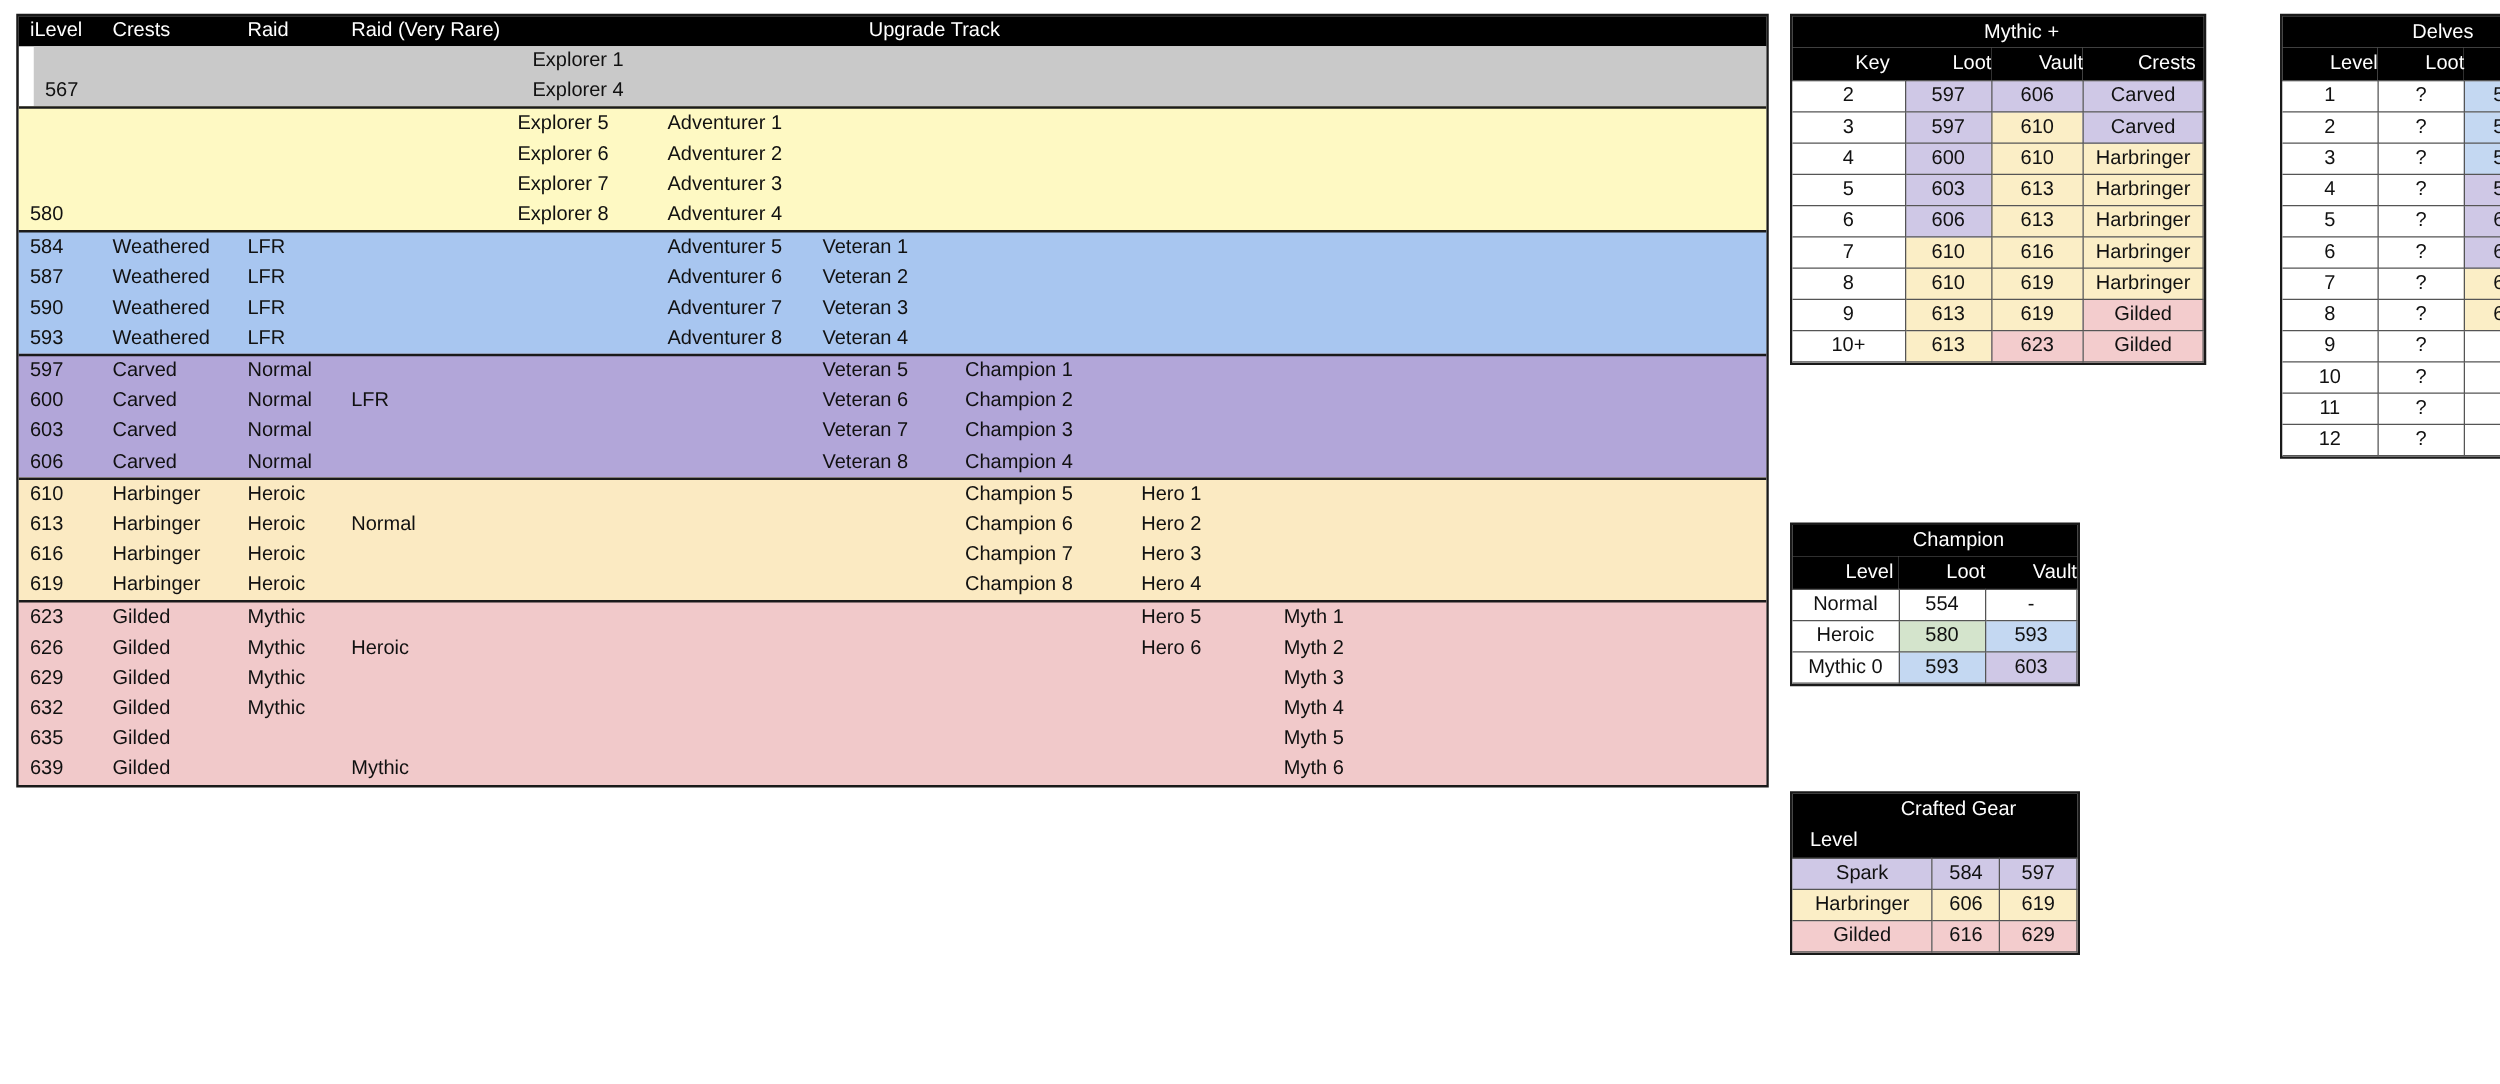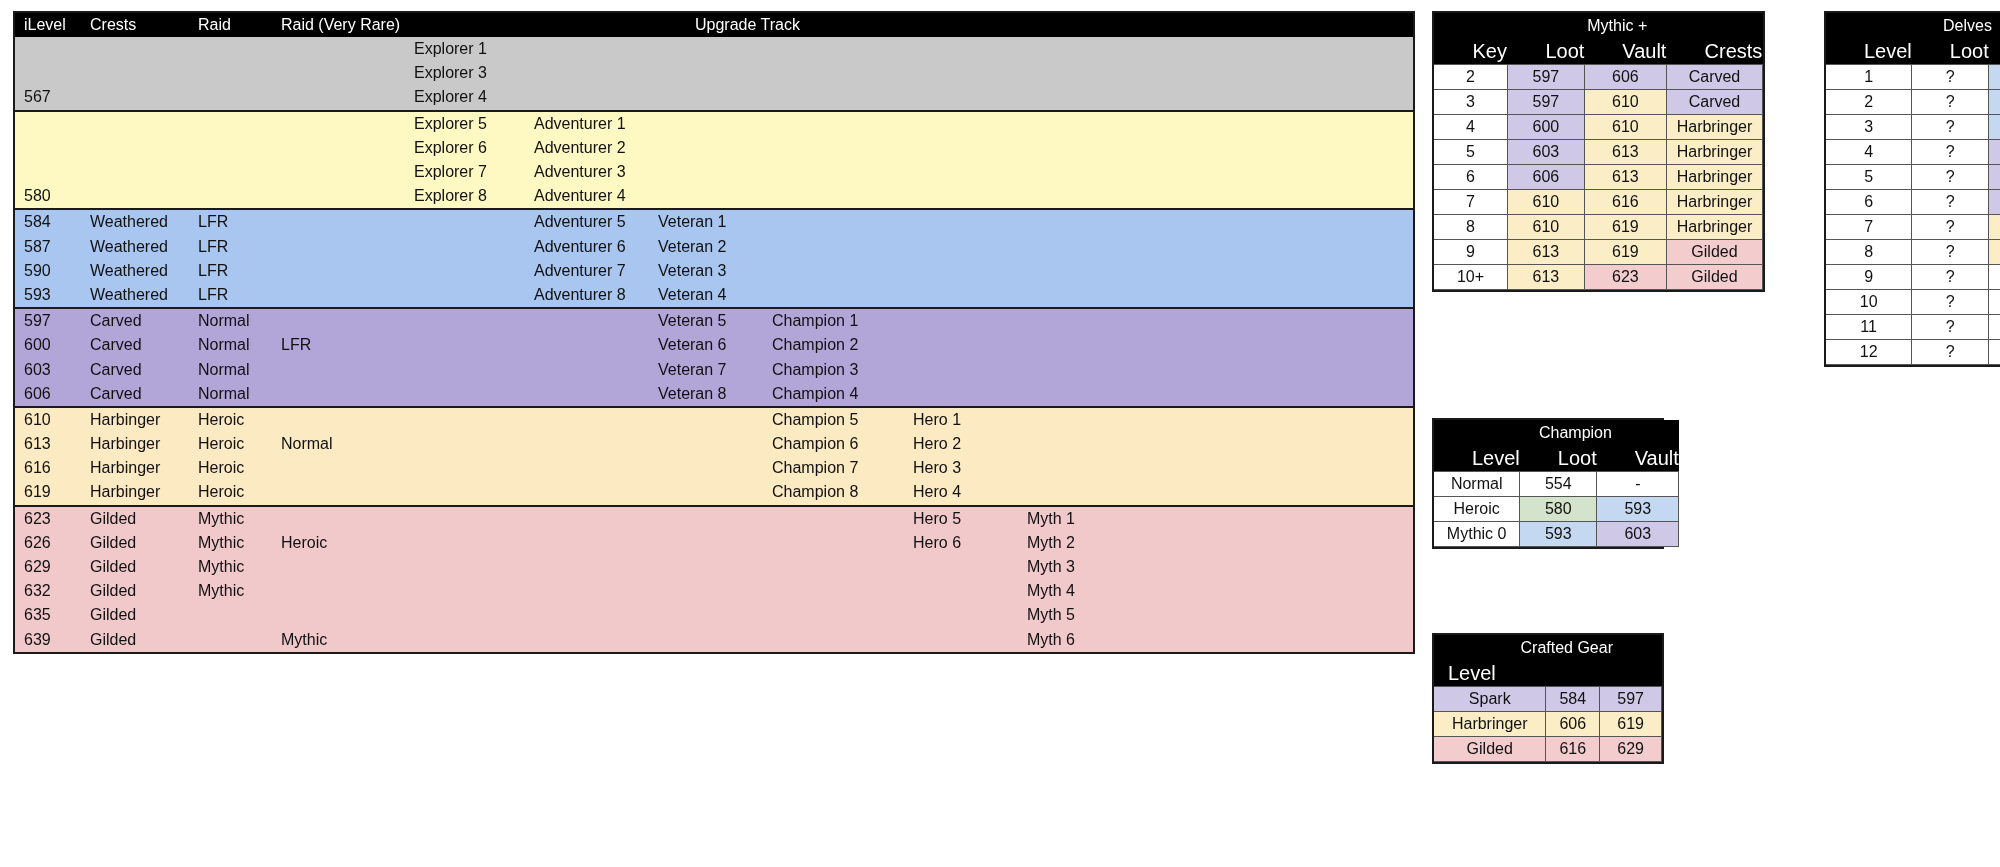--- a/index.html
+++ b/index.html
@@ -16,21 +16,21 @@
     box-sizing:border-box;
   }
   #main-table .hdr{
     background:#000;color:#fff;height:24px;position:relative;text-align:center;
   }
   #main-table .hdr span{
     position:absolute;top:50%;transform:translateY(-50%);
     font-size:16px;white-space:nowrap;
   }
   .band{position:relative;border-top:2px solid #1a1a1a;}
-  .band:first-of-type{border-top:none;}
+  .band:first-of-type{border-top:none;margin-left:12px;}
   .row{height:24.2px;position:relative;}
   .row span{
     position:absolute;top:50%;transform:translateY(-50%);
     font-size:16px;white-space:nowrap;
   }
 
   
   .c-ilevel{left:9px;}
   .c-crests{left:75px;}
   .c-raid{left:183px;}
@@ -64,21 +64,21 @@
     padding:0;height:24px;
     border:1px solid #555;
     white-space:nowrap;
   }
   .side-table thead th{
     background:#000;color:#fff;border:none;
     font-weight:normal;
     padding-left:38px;
   }
   .side-table thead tr.title-row th{height:25px;font-size:16px;}
-  .side-table thead tr.col-row th{height:26px;font-size:20px;}
+  .side-table thead tr.col-row th{height:26px;font-size:16px;}
 
   
   #mythic-plus{left:1432px;top:11px;width:333px;}
   #mythic-plus td.key{width:110px;background:#fff;border-left:none;}
   #mythic-plus td.loot{width:58px;}
   #mythic-plus td.vault{width:58px;}
   #mythic-plus td.crests{width:105px;}
 
   
   #delves{left:1792px;top:11px;width:195px;margin-left:32px;}
@@ -116,23 +116,20 @@
     <span class="c-raid">Raid</span>
     <span class="c-raidvr">Raid (Very Rare)</span>
     <span class="c-upgrade">Upgrade Track</span>
   </div>
   <div id="main-bands">
       <div class="band bg-gray">
         <div class="row">
           <span class="c-t1">Explorer 1</span>
         </div>
         <div class="row">
-          <span class="c-t1">Explorer 3</span>
-        </div>
-        <div class="row">
           <span class="c-ilevel">567</span>
           <span class="c-t1">Explorer 4</span>
         </div>
       </div>
       <div class="band bg-green">
         <div class="row">
           <span class="c-t1">Explorer 5</span>
           <span class="c-t2">Adventurer 1</span>
         </div>
         <div class="row">

